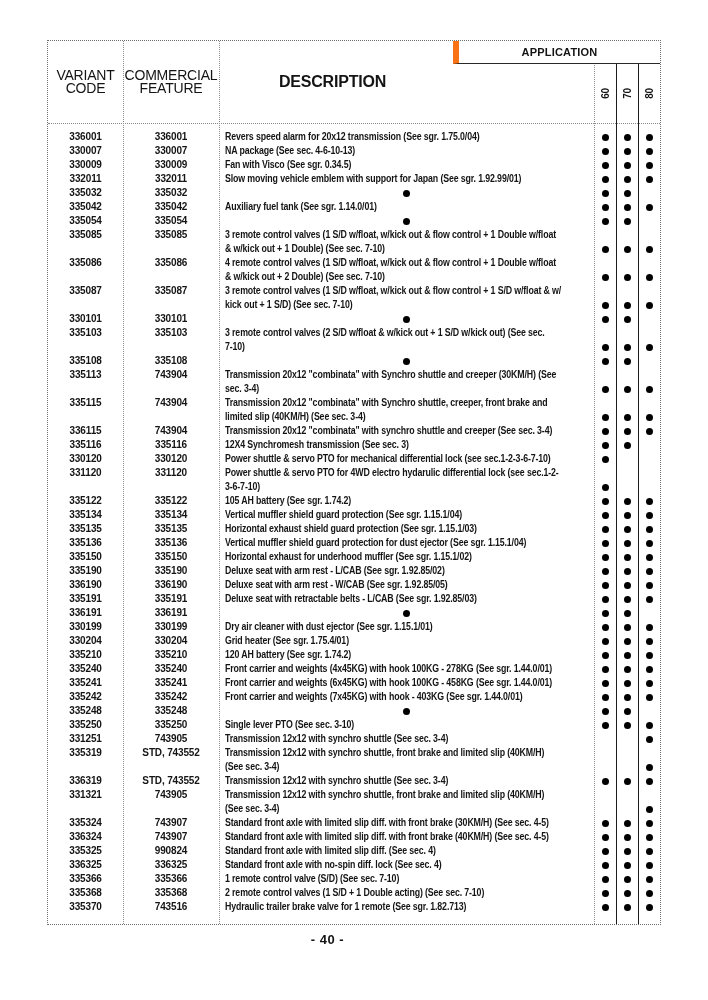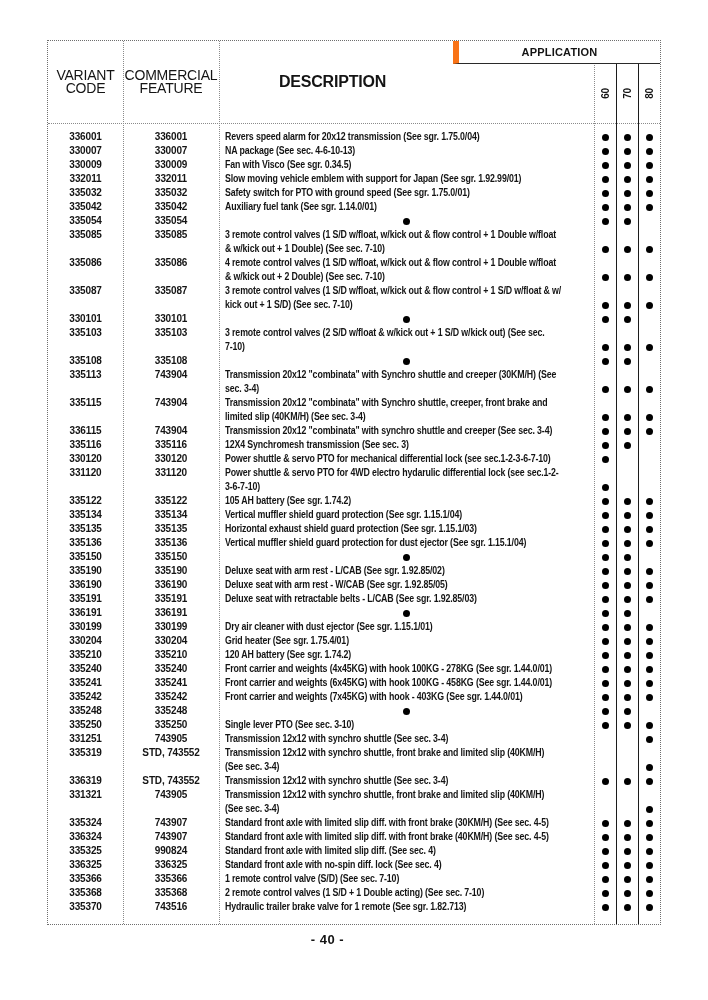--- a/index.html
+++ b/index.html
@@ -163,23 +163,20 @@
             <span class="dot"></span>
           </div>
         </div>
         <div class="row">
           <div class="cell c-var">
             <div class="ln">335032</div>
           </div>
           <div class="cell c-com">
             <div class="ln">335032</div>
           </div>
-          <div class="cell c-desc">
-            <div class="ln">Safety switch for PTO with ground speed (See sgr. 1.75.0/01)</div>
-          </div>
           <div class="cell c-app">
             <span class="dot"></span>
           </div>
           <div class="cell c-app">
             <span class="dot"></span>
           </div>
           <div class="cell c-app">
             <span class="dot"></span>
           </div>
         </div>
@@ -530,20 +527,23 @@
           <div class="cell c-app">
             <span class="dot"></span>
           </div>
         </div>
         <div class="row">
           <div class="cell c-var">
             <div class="ln">335150</div>
           </div>
           <div class="cell c-com">
             <div class="ln">335150</div>
+          </div>
+          <div class="cell c-desc">
+            <div class="ln">Horizontal exhaust for underhood muffler (See sgr. 1.15.1/02)</div>
           </div>
           <div class="cell c-app">
             <span class="dot"></span>
           </div>
           <div class="cell c-app">
             <span class="dot"></span>
           </div>
           <div class="cell c-app">
             <span class="dot"></span>
           </div>

